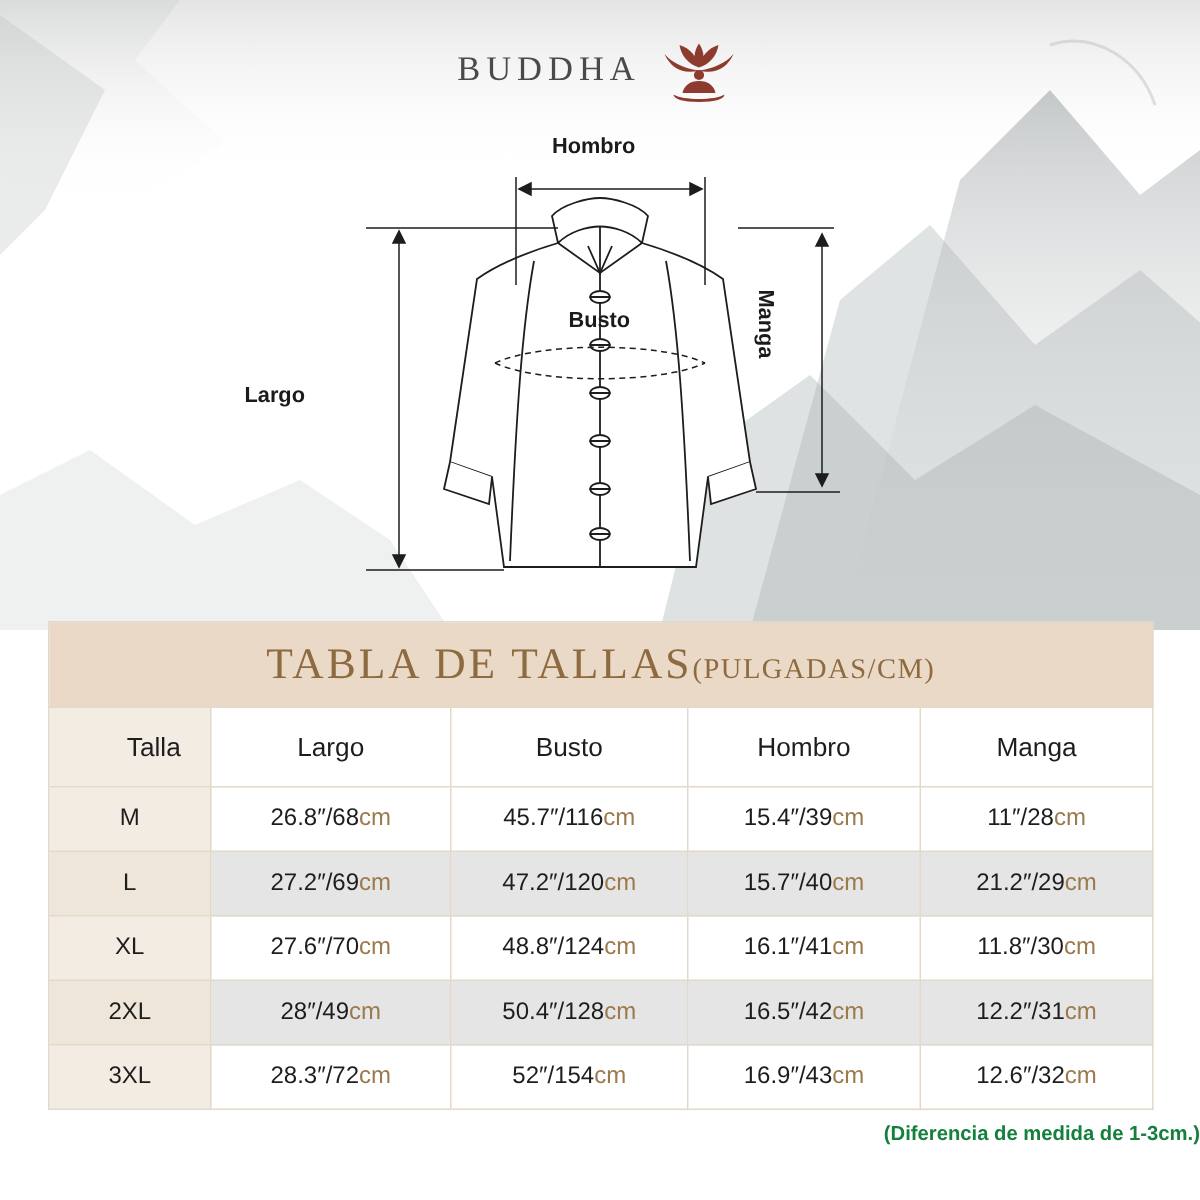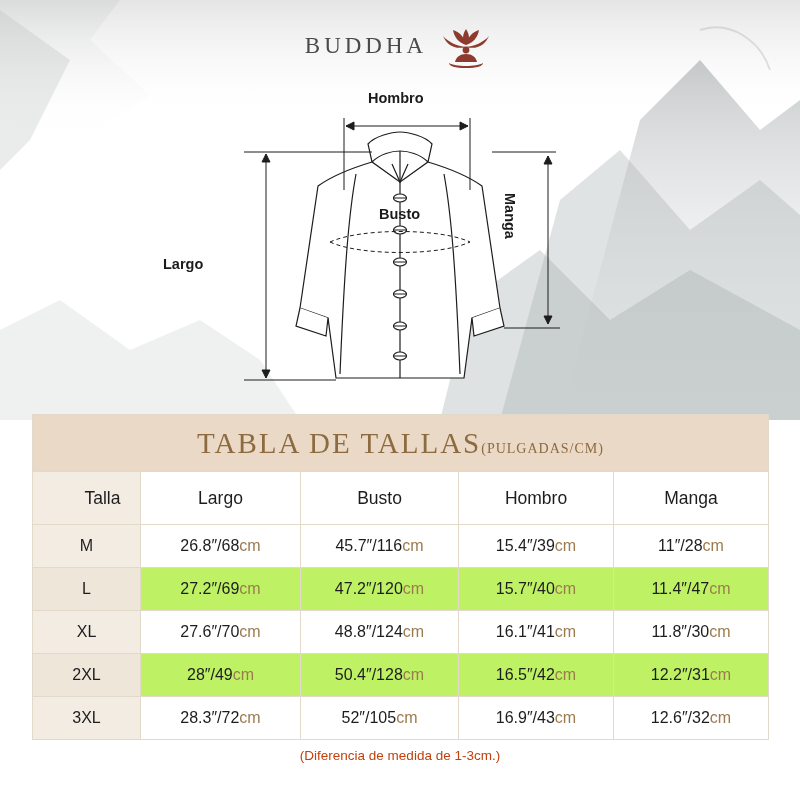--- a/index.html
+++ b/index.html
@@ -106,21 +106,21 @@
     height: 56px;
     font-family: "Liberation Serif", serif;
     color: #8d6a3f;
     letter-spacing: 1px;
   }
   .title-main {
     font-size: 29px;
     letter-spacing: 2px;
   }
   .title-sub {
-    font-size: 14px;
+    font-size: 19px;
     letter-spacing: 1px;
   }
   .hdr-cell {
     background: #ffffff;
     height: 52px;
     font-size: 17.5px;
     color: #1d1d1d;
     font-weight: normal;
   }
   .hdr-cell.first { background: #f3ece3; padding-left: 32px; }
@@ -129,32 +129,32 @@
     font-size: 16px;
     color: #1d1d1d;
     margin-top: 37px;
   }
   .row-cell .unit { color: #9b7b4e; }
   .size-cell {
     background: #f3ece3;
     font-size: 16px;
     color: #1d1d1d;
   }
-  tr.alt .row-cell { background: #bef264; }
+  tr.alt .row-cell { background: #e5e5e5; }
   tr.alt .size-cell { background: #efe6da; }
 
   .note {
     position: absolute;
     left: 0;
     top: 748px;
     width: 800px;
-    text-align: center;
+    text-align: right;
     font-size: 13.5px;
-    font-weight: normal;
-    color: #c2410c;
+    font-weight: bold;
+    color: #15803d;
   }
 </style>
 </head>
 <body>
 
 <div class="page">
 
   <svg class="ink-bg" viewBox="0 0 800 420" preserveAspectRatio="none">
     <defs>
       <linearGradient id="mistTop" x1="0" y1="0" x2="0" y2="1">
@@ -292,21 +292,21 @@
           <td class="row-cell"><span>45.7″/116</span><span class="unit">cm</span></td>
           <td class="row-cell"><span>15.4″/39</span><span class="unit">cm</span></td>
           <td class="row-cell"><span>11″/28</span><span class="unit">cm</span></td>
         </tr>
 
         <tr class="alt">
           <td class="size-cell">L</td>
           <td class="row-cell"><span>27.2″/69</span><span class="unit">cm</span></td>
           <td class="row-cell"><span>47.2″/120</span><span class="unit">cm</span></td>
           <td class="row-cell"><span>15.7″/40</span><span class="unit">cm</span></td>
-          <td class="row-cell"><span>11.4″/47</span><span class="unit">cm</span></td>
+          <td class="row-cell"><span>21.2″/29</span><span class="unit">cm</span></td>
         </tr>
 
         <tr>
           <td class="size-cell">XL</td>
           <td class="row-cell"><span>27.6″/70</span><span class="unit">cm</span></td>
           <td class="row-cell"><span>48.8″/124</span><span class="unit">cm</span></td>
           <td class="row-cell"><span>16.1″/41</span><span class="unit">cm</span></td>
           <td class="row-cell"><span>11.8″/30</span><span class="unit">cm</span></td>
         </tr>
 
@@ -314,21 +314,21 @@
           <td class="size-cell">2XL</td>
           <td class="row-cell"><span>28″/49</span><span class="unit">cm</span></td>
           <td class="row-cell"><span>50.4″/128</span><span class="unit">cm</span></td>
           <td class="row-cell"><span>16.5″/42</span><span class="unit">cm</span></td>
           <td class="row-cell"><span>12.2″/31</span><span class="unit">cm</span></td>
         </tr>
 
         <tr>
           <td class="size-cell">3XL</td>
           <td class="row-cell"><span>28.3″/72</span><span class="unit">cm</span></td>
-          <td class="row-cell"><span>52″/105</span><span class="unit">cm</span></td>
+          <td class="row-cell"><span>52″/154</span><span class="unit">cm</span></td>
           <td class="row-cell"><span>16.9″/43</span><span class="unit">cm</span></td>
           <td class="row-cell"><span>12.6″/32</span><span class="unit">cm</span></td>
         </tr>
       </tbody>
     </table>
   </div>
 
   <div class="note">(Diferencia de medida de 1-3cm.)</div>
 
 </div>

